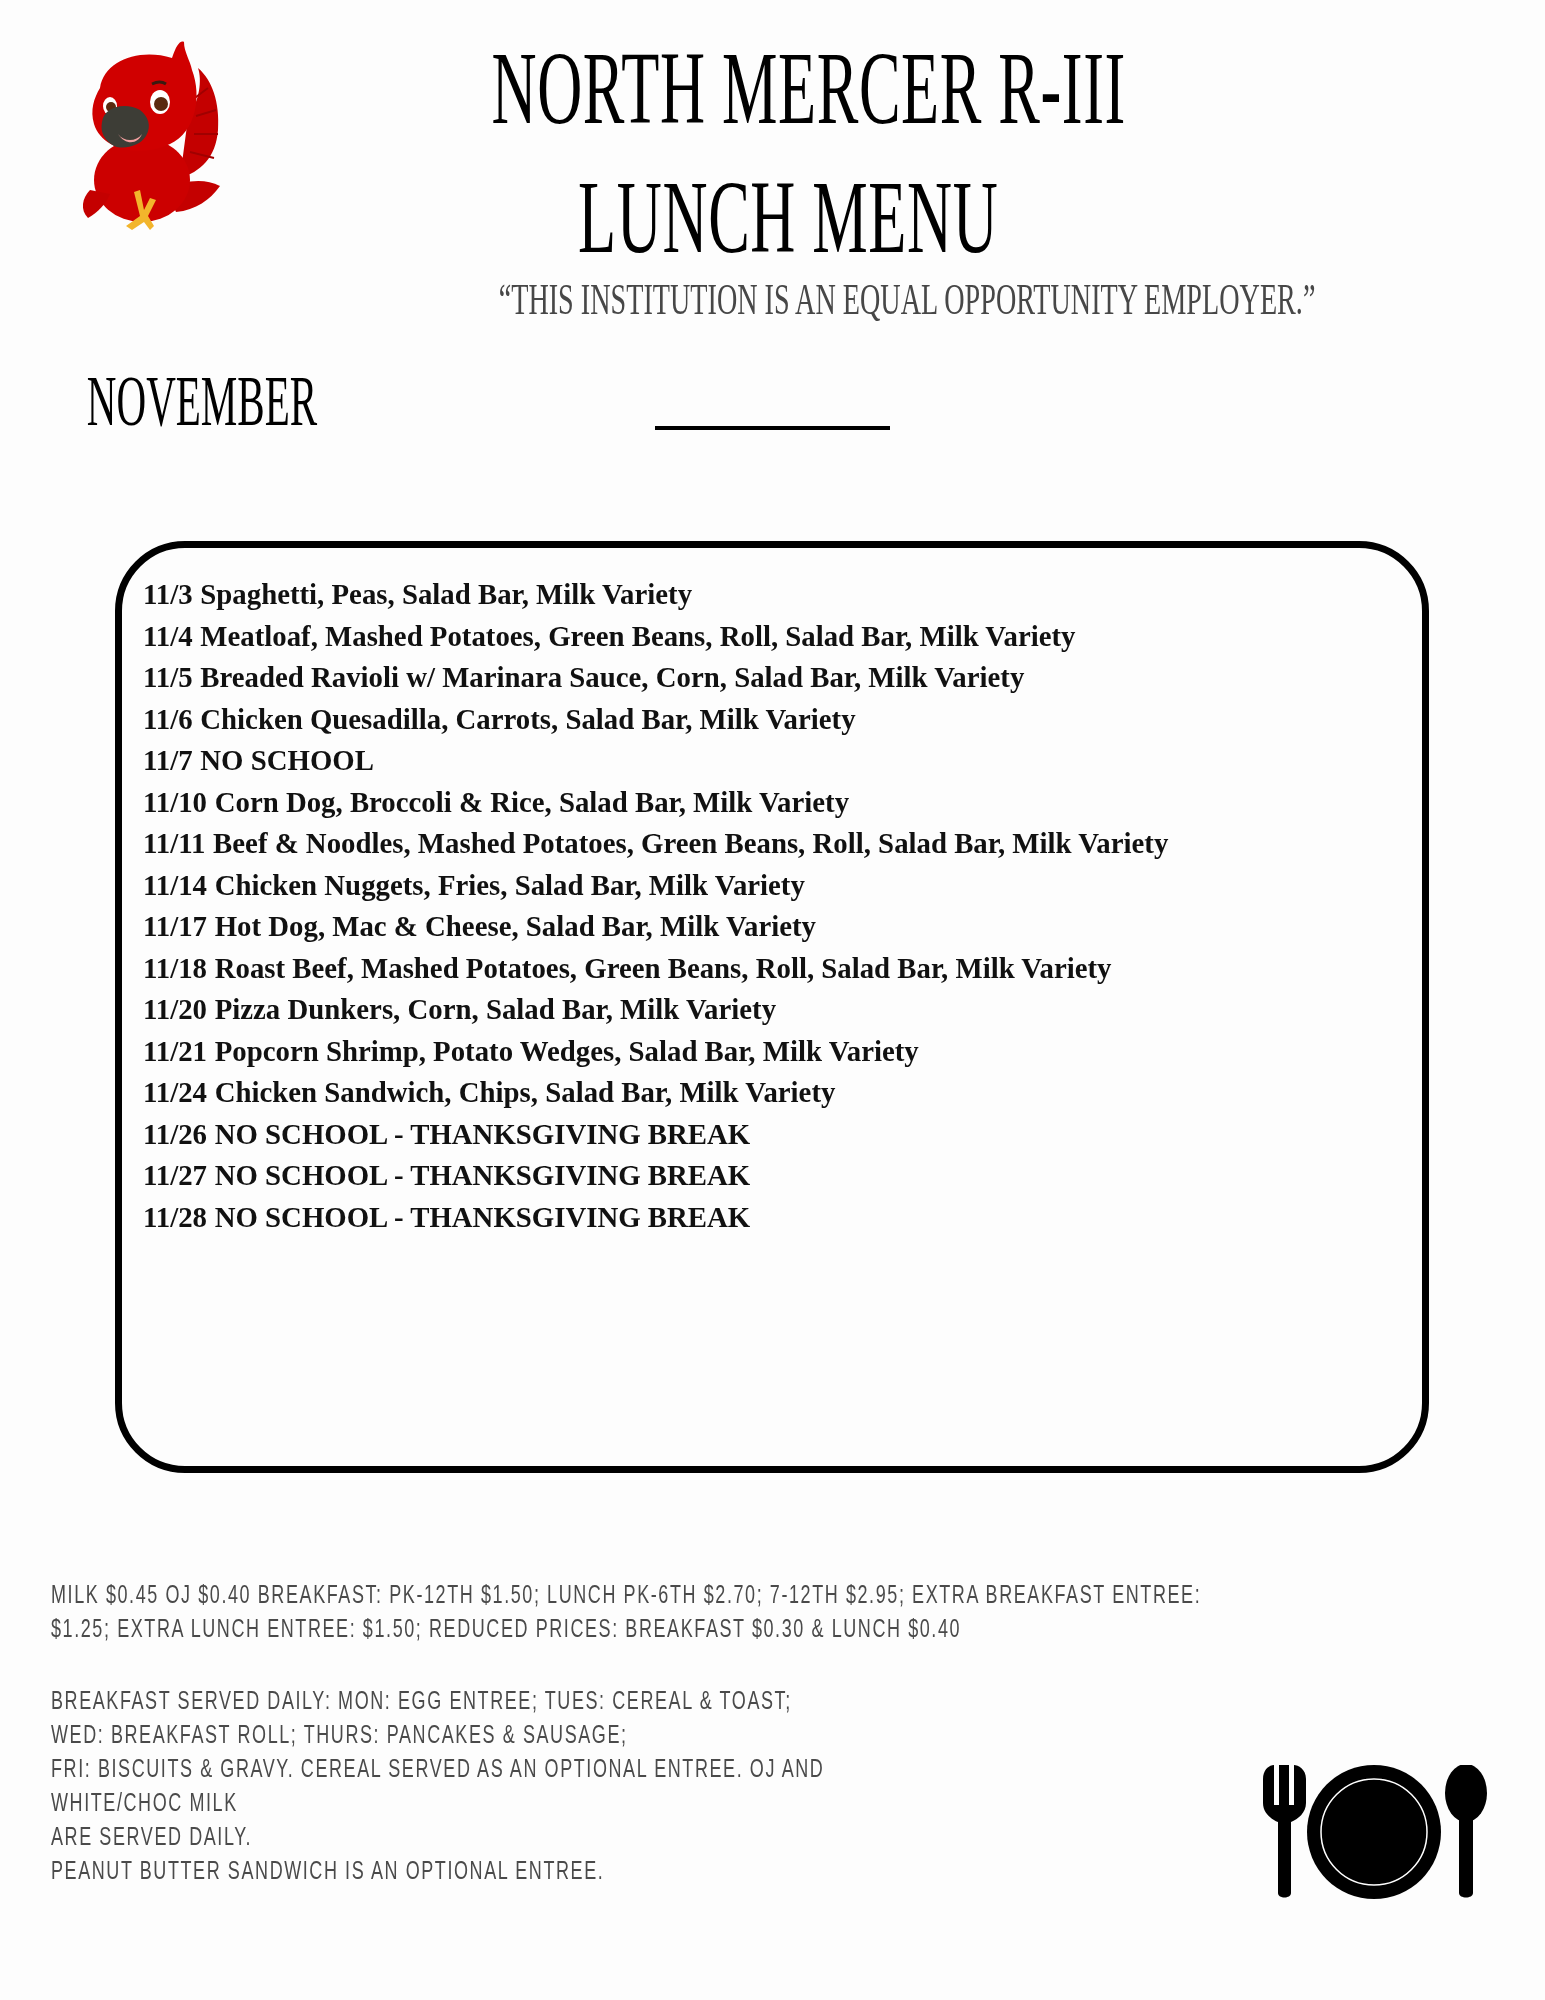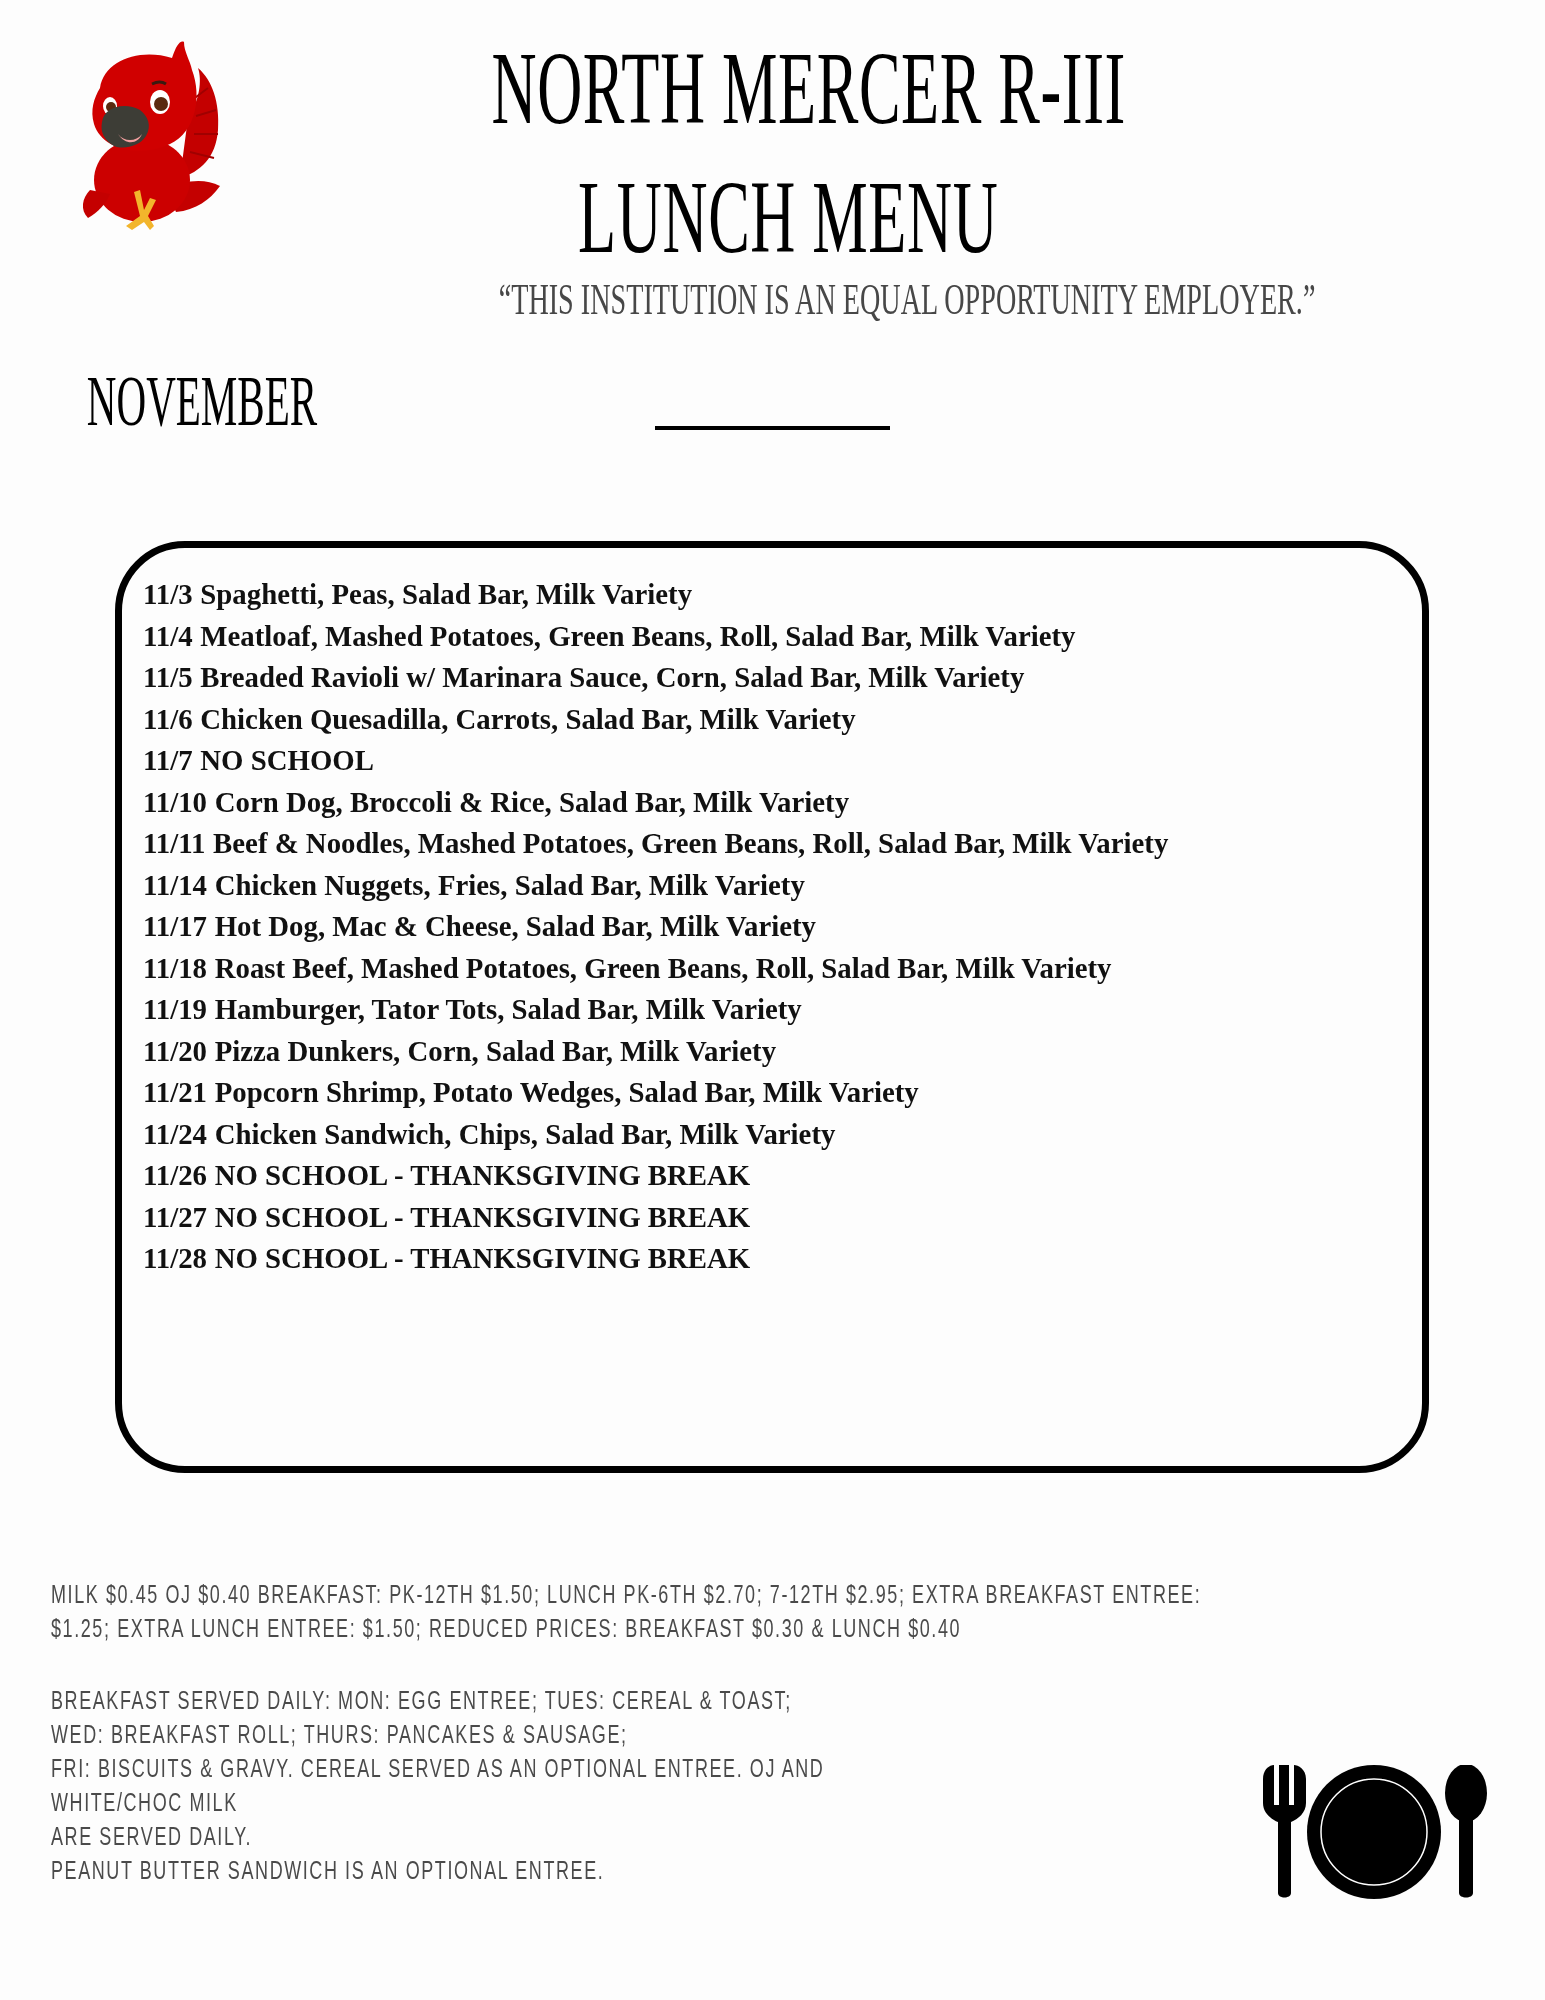--- a/index.html
+++ b/index.html
@@ -106,21 +106,20 @@
   <li class="menu-item"><span class="inner"><span class="menu-date">11/3</span><span>Spaghetti, Peas, Salad Bar, Milk Variety</span></span></li>
   <li class="menu-item"><span class="inner"><span class="menu-date">11/4</span><span>Meatloaf, Mashed Potatoes, Green Beans, Roll, Salad Bar, Milk Variety</span></span></li>
   <li class="menu-item"><span class="inner"><span class="menu-date">11/5</span><span>Breaded Ravioli w/ Marinara Sauce, Corn, Salad Bar, Milk Variety</span></span></li>
   <li class="menu-item"><span class="inner"><span class="menu-date">11/6</span><span>Chicken Quesadilla, Carrots, Salad Bar, Milk Variety</span></span></li>
   <li class="menu-item"><span class="inner"><span class="menu-date">11/7</span><span>NO SCHOOL</span></span></li>
   <li class="menu-item"><span class="inner"><span class="menu-date">11/10</span><span>Corn Dog, Broccoli &amp; Rice, Salad Bar, Milk Variety</span></span></li>
   <li class="menu-item"><span class="inner"><span class="menu-date">11/11</span><span>Beef &amp; Noodles, Mashed Potatoes, Green Beans, Roll, Salad Bar, Milk Variety</span></span></li>
   <li class="menu-item"><span class="inner"><span class="menu-date">11/14</span><span>Chicken Nuggets, Fries, Salad Bar, Milk Variety</span></span></li>
   <li class="menu-item"><span class="inner"><span class="menu-date">11/17</span><span>Hot Dog, Mac &amp; Cheese, Salad Bar, Milk Variety</span></span></li>
   <li class="menu-item"><span class="inner"><span class="menu-date">11/18</span><span>Roast Beef, Mashed Potatoes, Green Beans, Roll, Salad Bar, Milk Variety</span></span></li>
-  <li class="menu-item"><span class="inner"><span class="menu-date">11/19</span><span>Hamburger, Tator Tots, Salad Bar, Milk Variety</span></span></li>
   <li class="menu-item"><span class="inner"><span class="menu-date">11/20</span><span>Pizza Dunkers, Corn, Salad Bar, Milk Variety</span></span></li>
   <li class="menu-item"><span class="inner"><span class="menu-date">11/21</span><span>Popcorn Shrimp, Potato Wedges, Salad Bar, Milk Variety</span></span></li>
   <li class="menu-item"><span class="inner"><span class="menu-date">11/24</span><span>Chicken Sandwich, Chips, Salad Bar, Milk Variety</span></span></li>
   <li class="menu-item"><span class="inner"><span class="menu-date">11/26</span><span>NO SCHOOL - THANKSGIVING BREAK</span></span></li>
   <li class="menu-item"><span class="inner"><span class="menu-date">11/27</span><span>NO SCHOOL - THANKSGIVING BREAK</span></span></li>
   <li class="menu-item"><span class="inner"><span class="menu-date">11/28</span><span>NO SCHOOL - THANKSGIVING BREAK</span></span></li>
 </ul>
 
 <div class="foot" style="top:1582px"><span>MILK $0.45 OJ $0.40 BREAKFAST: PK-12TH $1.50; LUNCH PK-6TH $2.70; 7-12TH $2.95; EXTRA BREAKFAST ENTREE:</span></div>
 <div class="foot" style="top:1616px"><span>$1.25; EXTRA LUNCH ENTREE: $1.50; REDUCED PRICES: BREAKFAST $0.30 &amp; LUNCH $0.40</span></div>

